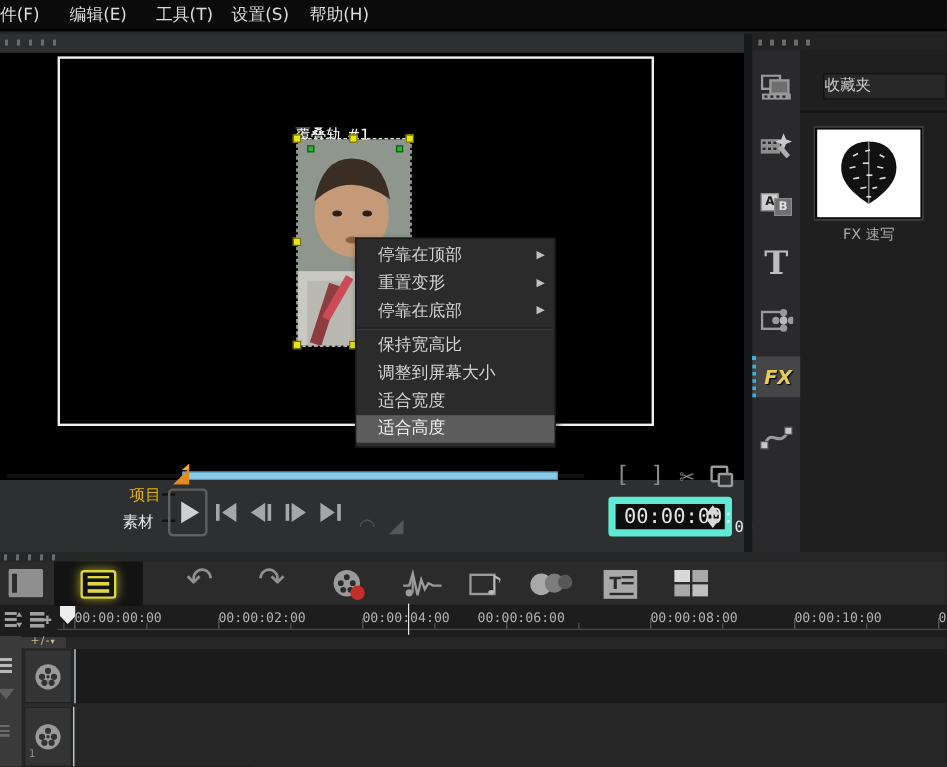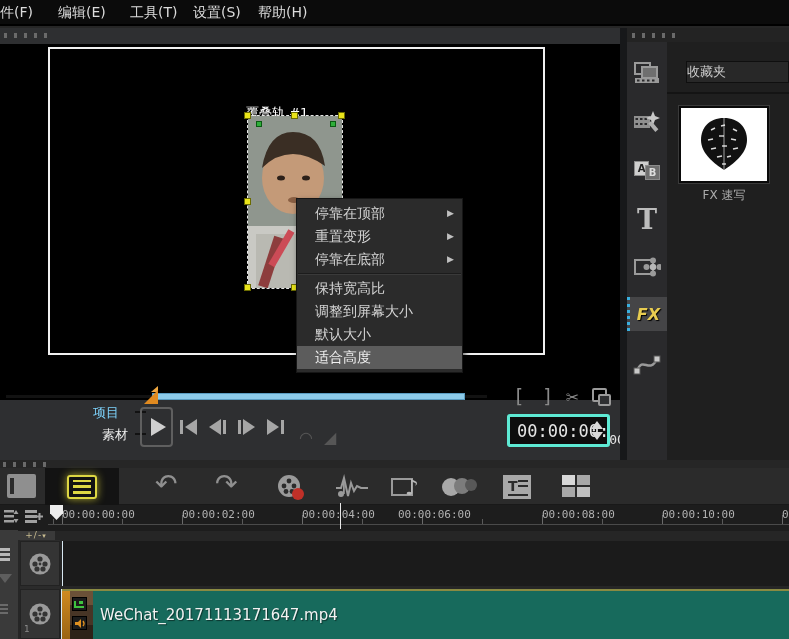--- a/index.html
+++ b/index.html
@@ -43,21 +43,21 @@
   .tbtn { position:absolute; top:389px; height:20px; display:flex; align-items:center; gap:2px; }
   .tbar { width:3px; height:14px; background:#a6a6a6; }
   .tri-l { width:0; height:0; border-right:12px solid #a6a6a6; border-top:8px solid transparent; border-bottom:8px solid transparent; }
   .tri-r { width:0; height:0; border-left:12px solid #a6a6a6; border-top:8px solid transparent; border-bottom:8px solid transparent; }
   .dimicon { position:absolute; color:#565656; font-size:16px; z-index:2; }
   .trim-ico { position:absolute; top:357px; color:#8a8a8a; font-size:19px; font-family:"DejaVu Sans Mono",monospace; }
   .enlarge-ico { position:absolute; left:592px; top:360px; width:15px; height:14px; border:2px solid #9a9a9a; border-radius:2px; }
   .enlarge-ico:after { content:""; position:absolute; left:4px; top:4px; width:9px; height:8px;
                        border:2px solid #9a9a9a; background:#2e2f31; border-radius:2px; }
   .timecode { position:absolute; left:507px; top:386px; width:103px; height:33px; background:#0e0e0e;
-              border:3px solid #5eead4; border-radius:3px; display:flex; align-items:center;
+              border:6px solid #5eead4; border-radius:3px; display:flex; align-items:center;
               padding-left:7px; color:#e6e6e6; font-family:"DejaVu Sans Mono",monospace; }
   .tc-main { font-size:17px; letter-spacing:0px; }
   .tc-frames { font-size:13px; margin-top:18px; }
   .spin { position:absolute; right:4px; display:flex; flex-direction:column; gap:3px; }
   .spin .up { width:0;height:0;border-left:6px solid transparent;border-right:6px solid transparent;border-bottom:8px solid #d8d8d8; }
   .spin .dn { width:0;height:0;border-left:6px solid transparent;border-right:6px solid transparent;border-top:8px solid #d8d8d8; }
 
   
   .ctx { position:absolute; left:296px; top:198px; width:167px; background:#2b2b2b;
          border:1px solid #161616; box-shadow:2px 3px 6px rgba(0,0,0,.6); z-index:50; padding:3px 0; }
@@ -175,21 +175,21 @@
     <div class="handle" style="left:291px;top:256px"></div>
     <div class="handle" style="left:338px;top:256px"></div>
     <div class="handle green" style="left:256px;top:93px"></div>
     <div class="handle green" style="left:330px;top:93px"></div>
 
     <div class="scrub-groove"></div>
     <div class="scrub-blue"></div>
     <div class="scrub-marker-top"></div>
     <div class="scrub-marker"></div>
 
-    <span class="mode-label" style="left:93px;top:376px;color:#7dd3fc">项目</span>
+    <span class="mode-label" style="left:108px;top:376px;color:#eab308">项目</span>
     <span class="mode-dash" style="left:135px;top:383px"></span>
     <span class="mode-label" style="left:102px;top:398px;color:#eaeaea">素材</span>
     <span class="mode-dash" style="left:135px;top:405px"></span>
 
     <div class="play-btn">
         <div class="play-tri"></div>
       </div>
     <div class="tbtn" style="left:180px">
         <div class="tbar"></div>
         <div class="tri-l"></div>
@@ -224,21 +224,21 @@
     </div>
   </div>
 
   <div class="ctx">
     <div class="item"><span>停靠在顶部</span><span class="arrow">▶</span></div>
     <div class="item"><span>重置变形</span><span class="arrow">▶</span></div>
     <div class="item"><span>停靠在底部</span><span class="arrow">▶</span></div>
     <div class="sep"></div>
     <div class="item">保持宽高比</div>
     <div class="item">调整到屏幕大小</div>
-    <div class="item">默认大小</div>
+    <div class="item">适合宽度</div>
     <div class="item hl">适合高度</div>
   </div>
 
   <div class="vdivider"></div>
   <div class="right-panel">
     <div class="grip" style="left:5px;top:5px"></div>
 
     <div class="nav-strip">
       <div class="nav-item" style="top:14px">
         <svg width="26" height="22" viewBox="0 0 26 22">
@@ -434,33 +434,16 @@
           <circle cx="15" cy="17" r="2.6" fill="#343434"></circle>
             <circle cx="12" cy="12" r="1.4" fill="#343434"></circle>
         </svg>
         <span class="trk-num">1</span>
       </div>
     </div>
 
     <div class="row1"></div>
     <div class="playhead-line" style="left:62px;top:81px;height:45px"></div>
 
-    <div class="clip">
-      <div class="clip-trim"></div>
-      <div class="clip-thumb"></div>
-      <div class="badge" style="top:6px">
-        <svg width="11" height="9" viewBox="0 0 11 9">
-          <polyline points="1,1 1,7 10,7" fill="none" stroke="#3fc43f" stroke-width="2"></polyline>
-          <rect x="5" y="1" width="4" height="3" fill="#3fc43f"></rect>
-        </svg>
-      </div>
-      <div class="badge" style="top:25px">
-        <svg width="12" height="11" viewBox="0 0 12 11">
-          <polygon points="1,4 4,4 7,1 7,10 4,7 1,7" fill="#df9020"></polygon>
-          <path d="M9,3 Q11,5.5 9,8" fill="none" stroke="#df9020" stroke-width="1.4"></path>
-        </svg>
-      </div>
-      <span class="clip-name">WeChat_20171113171647.mp4</span>
-    </div>
     <div class="playhead-line" style="left:61px;top:129px;height:50px"></div>
   </div>
 
 </div>
 
 </body></html>

